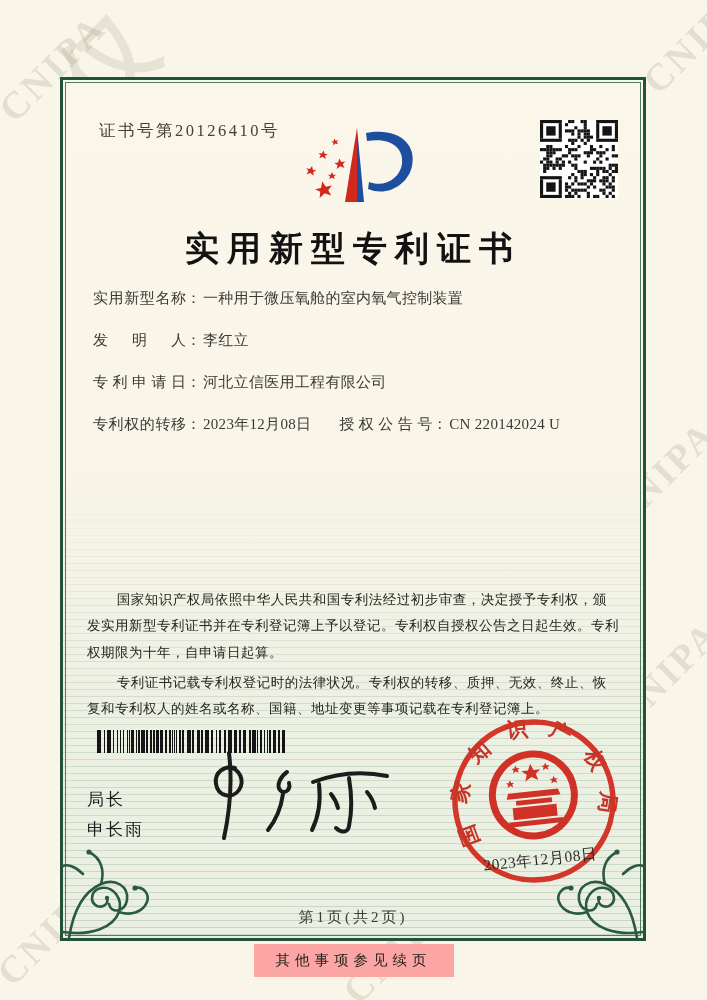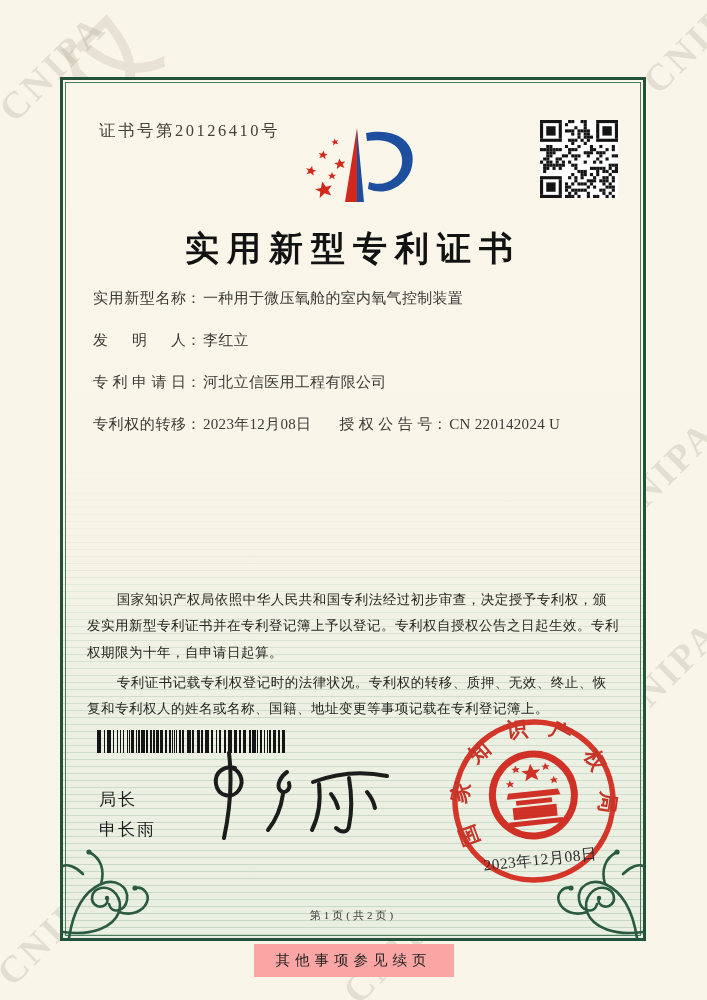--- a/index.html
+++ b/index.html
@@ -46,31 +46,31 @@
   .fvalue{letter-spacing:0.3px;}
   .fgroup2{display:inline-block;margin-left:28px;}
 
   
   .paras{position:absolute;left:24px;top:495px;width:532px;z-index:3;
     font-size:13.5px;line-height:1.95;color:#26261f;letter-spacing:0.5px;margin-top:12px;}
   .paras p{margin:0 0 4px 0;text-indent:2.2em;}
 
   
   .barcode{position:absolute;left:34px;top:650px;width:192px;height:23px;z-index:3;}
-  .who{position:absolute;left:36px;z-index:3;font-size:17px;color:#1d1d1d;letter-spacing:2px;font-family:Liberation Serif, serif;}
+  .who{position:absolute;left:24px;z-index:3;font-size:17px;color:#1d1d1d;letter-spacing:2px;font-family:Liberation Serif, serif;}
   .who.t1{top:708px;}
   .who.t2{top:738px;}
   .sig{position:absolute;left:128px;top:668px;width:212px;height:96px;z-index:4;}
 
   .seal{position:absolute;left:385px;top:635px;width:172px;height:172px;z-index:5;
         transform:rotate(-6deg);opacity:0.93;}
 
   
   .pagenum{position:absolute;left:0;right:0;top:828px;text-align:center;
-    font-size:11px;letter-spacing:3px;color:#3c3c36;z-index:3;}
+    font-size:15px;letter-spacing:3px;color:#3c3c36;z-index:3;}
   .note{position:absolute;left:50%;top:944px;transform:translateX(-50%);
     background:#fca5a5;padding:7px 22px;font-size:14.5px;letter-spacing:5px;
     color:#23231e;z-index:3;white-space:nowrap;}
 </style>
 </head>
 <body>
 
 <div class="page">
 
   <div>

